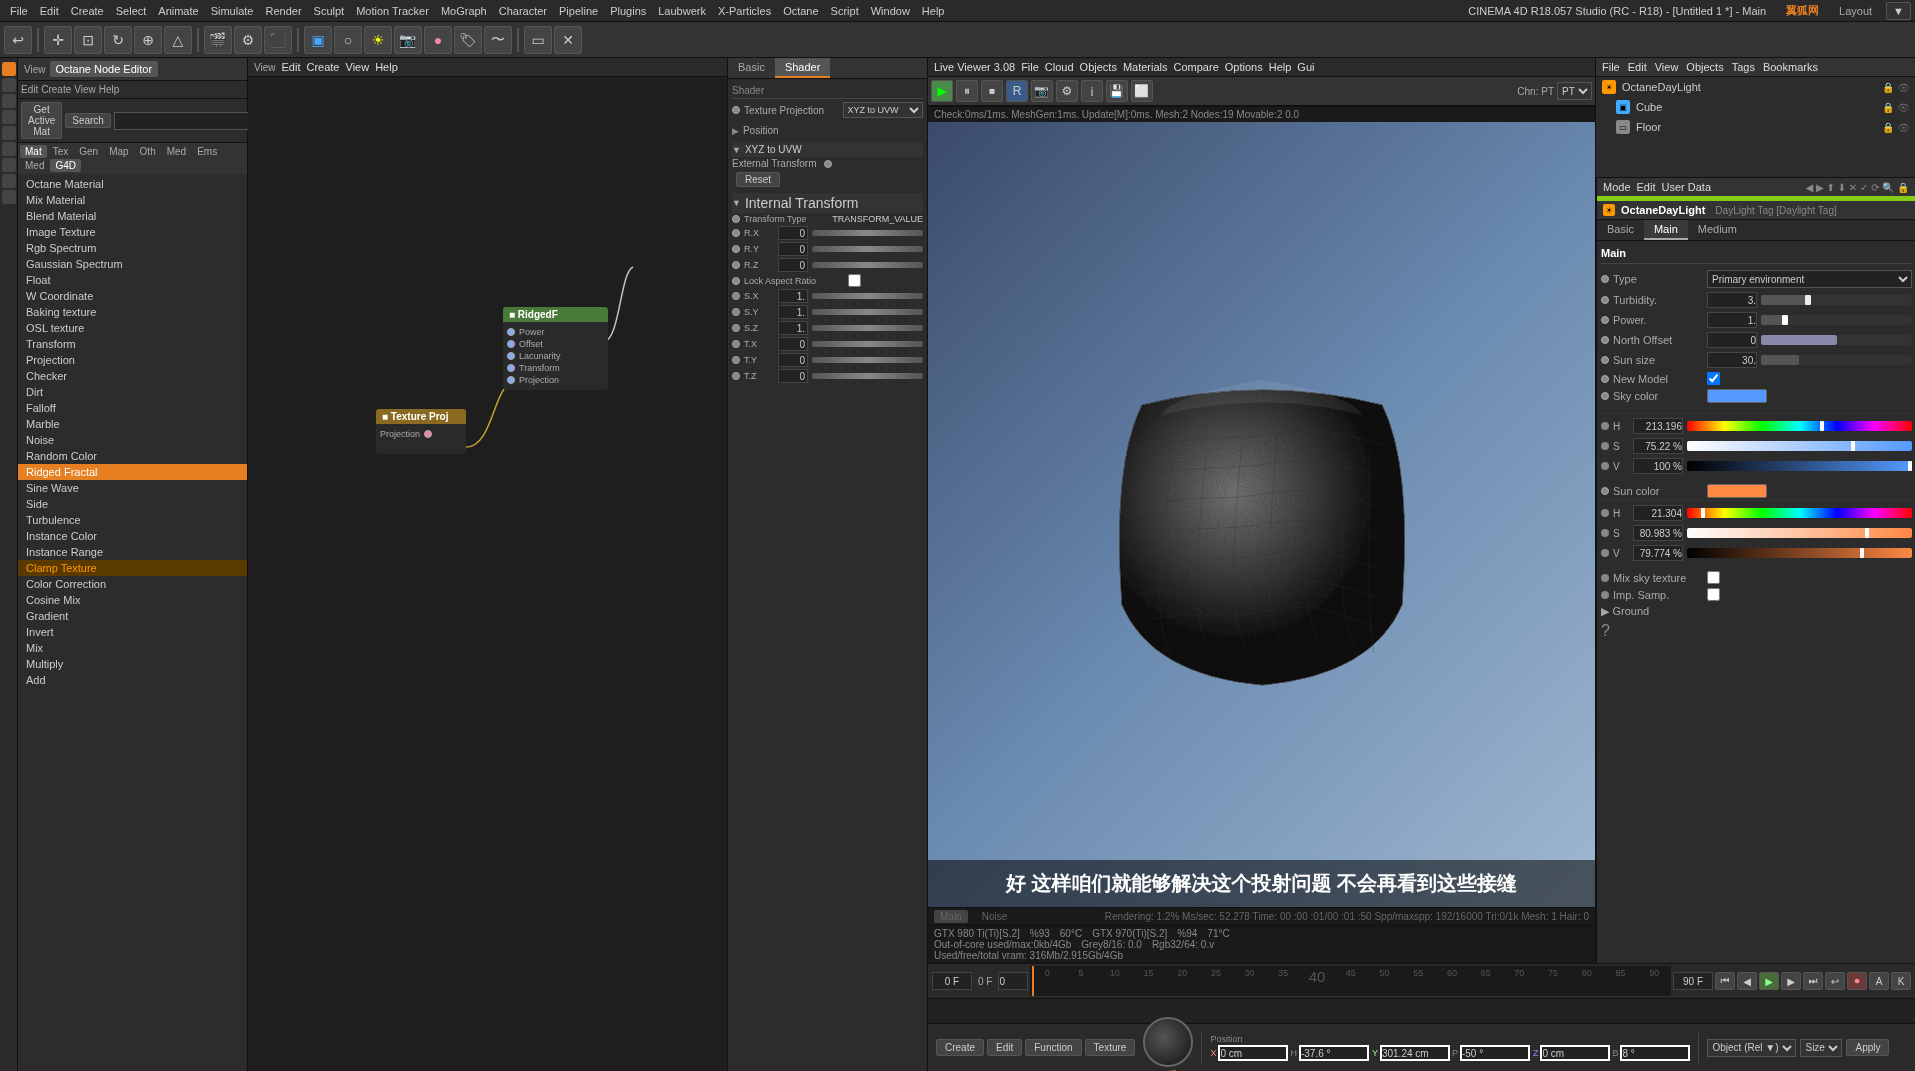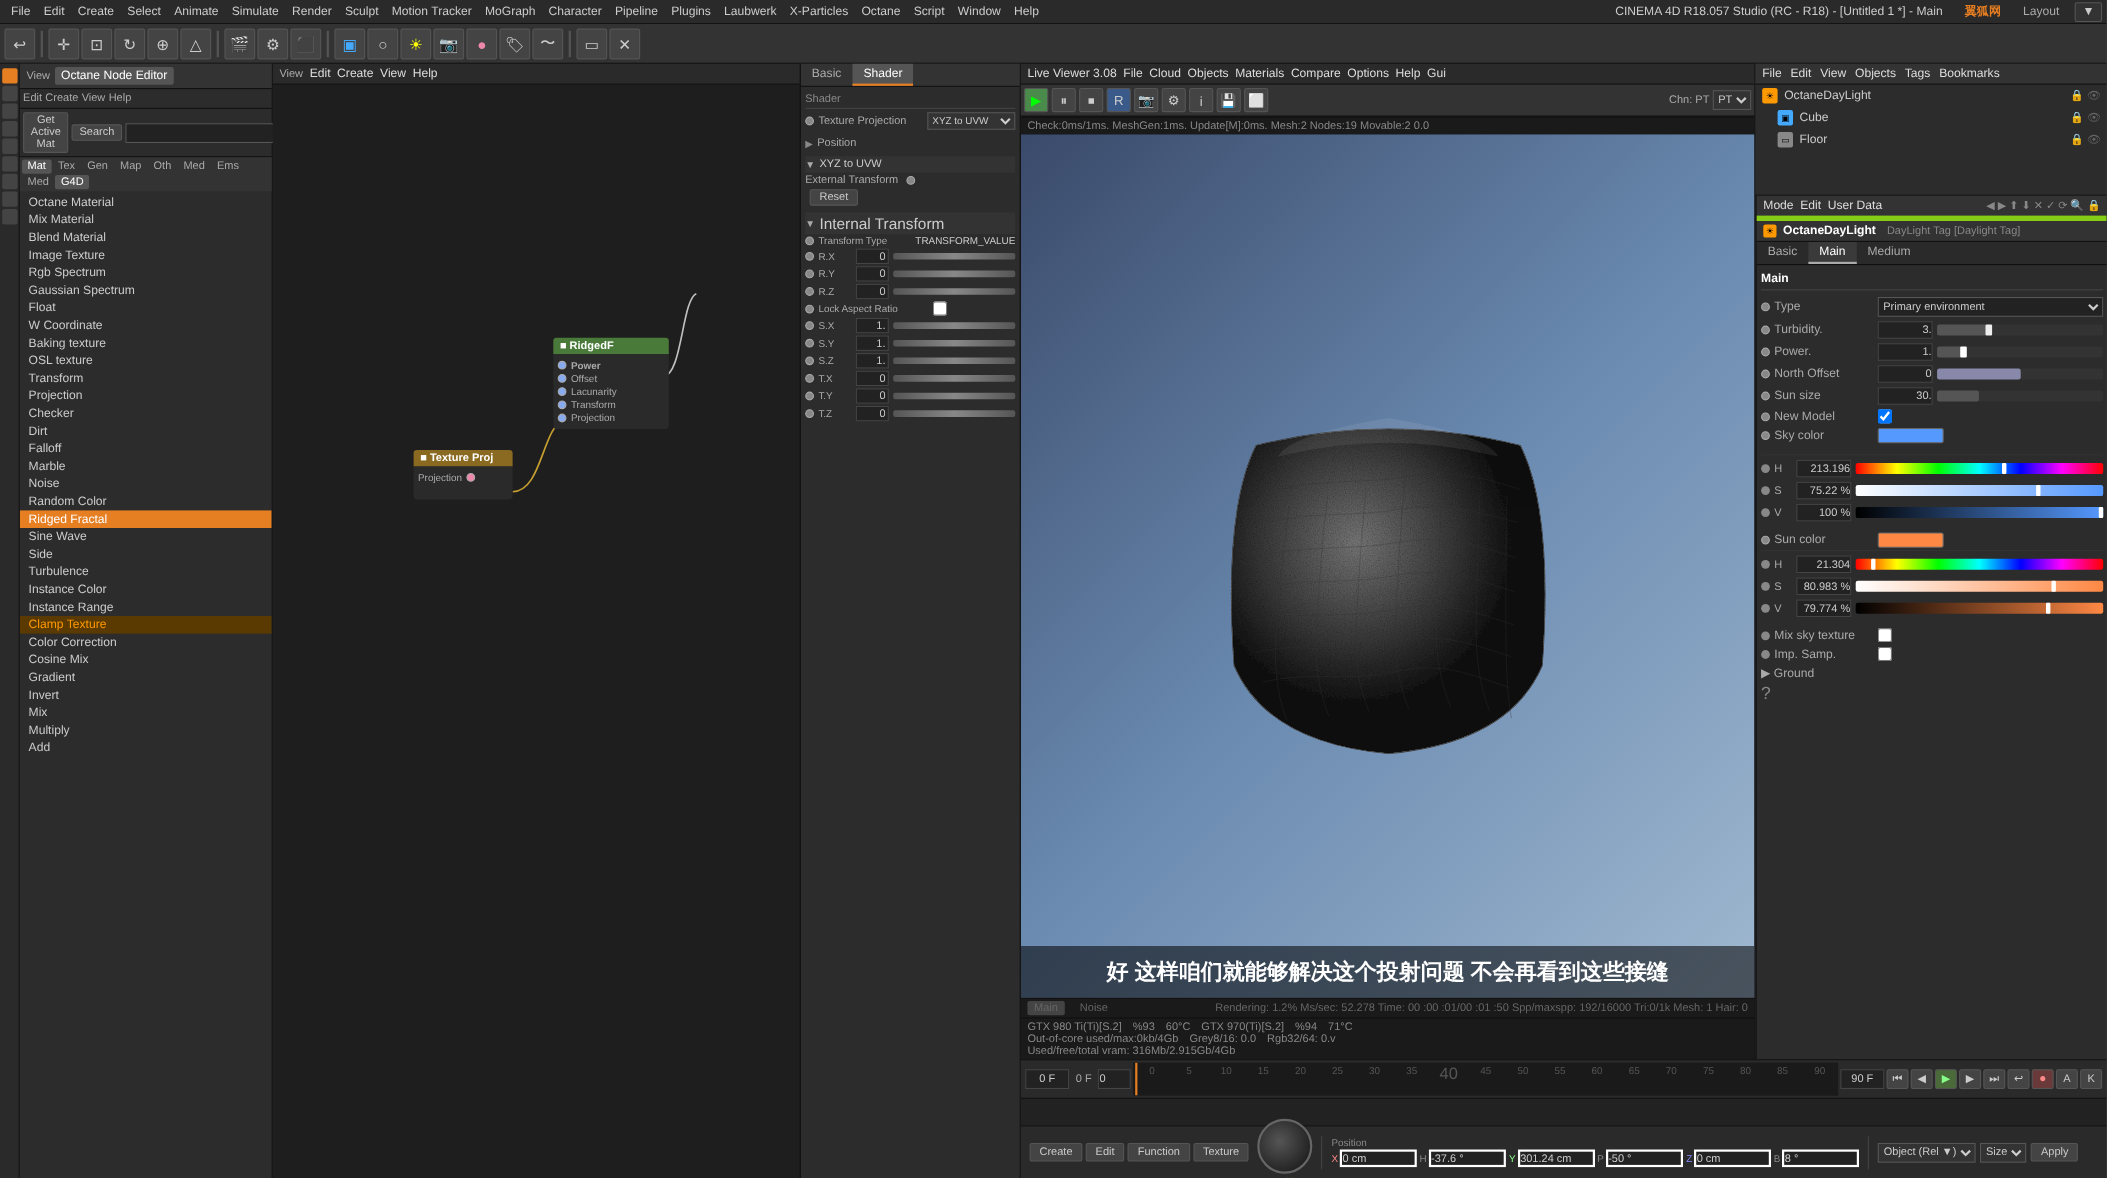--- a/index.html
+++ b/index.html
@@ -299,21 +299,21 @@
             </div>
           </div>
 
           <div class="n-node" style="left:255px;top:230px;min-width:105px;">
             <div class="n-title" style="background:#4a7a3a;color:#fff;">
               ■ <span>RidgedF</span>
             </div>
             <div class="n-body">
               <div class="n-port">
                 <div class="n-dot in"></div>
-                <span style="font-size:9px;color:#aaa;font-weight:bold;">Power</span>
+                <span style="font-size:9px;color:#aaa;">Power</span>
               </div>
               <div class="n-port">
                 <div class="n-dot in"></div>
                 <span style="font-size:9px;color:#aaa;">Offset</span>
               </div>
               <div class="n-port">
                 <div class="n-dot in"></div>
                 <span style="font-size:9px;color:#aaa;">Lacunarity</span>
               </div>
               <div class="n-port">

